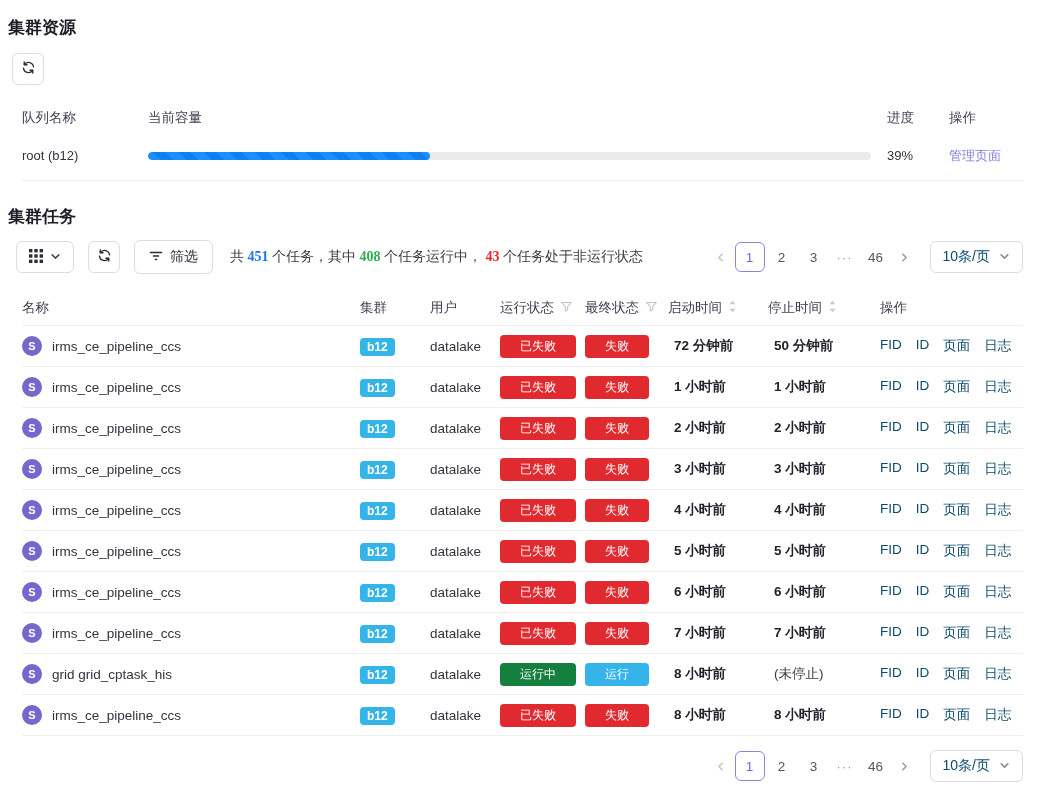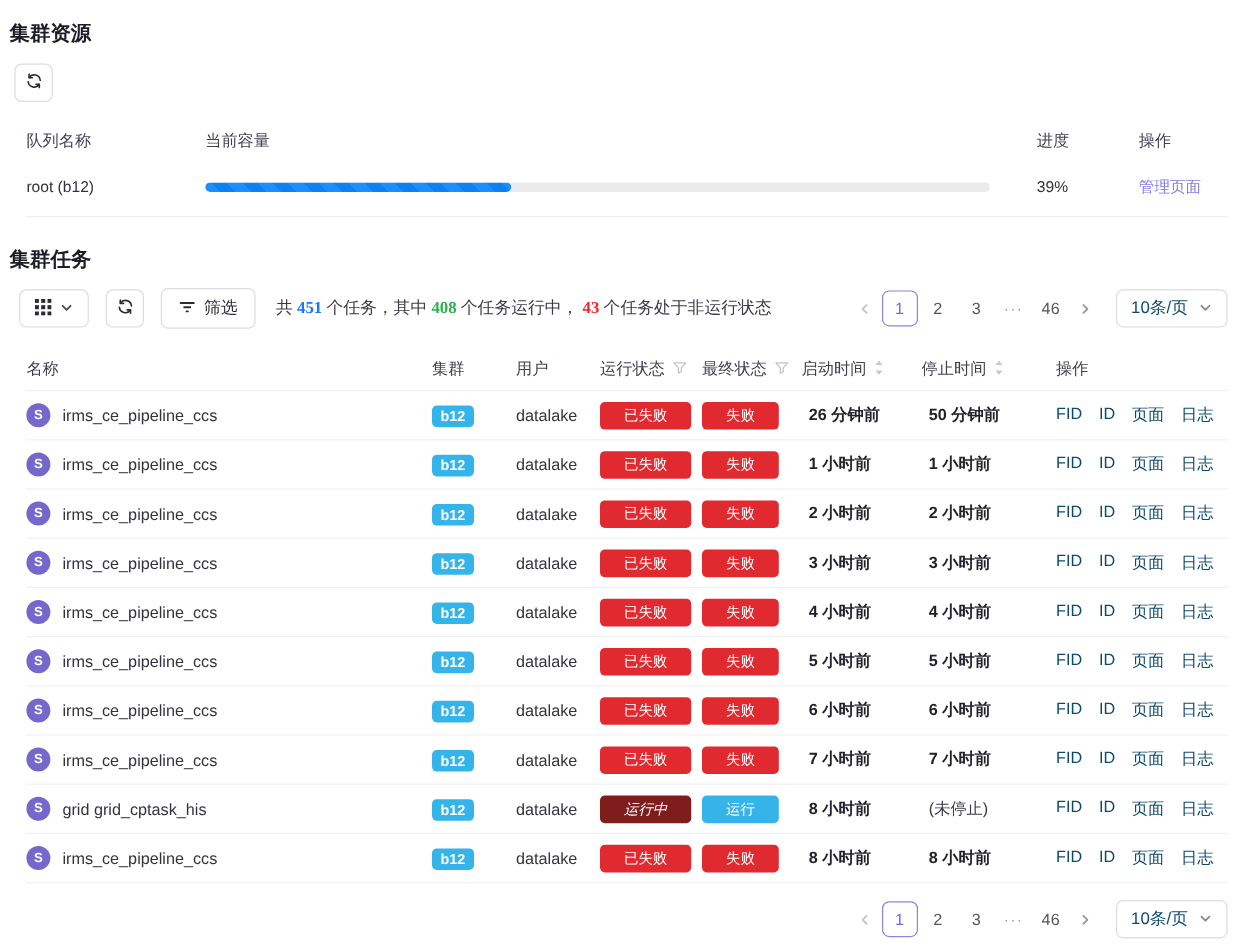--- a/index.html
+++ b/index.html
@@ -16,21 +16,21 @@
   .btn {
     display: inline-flex; align-items: center; justify-content: center;
     height: 32px; border: 1px solid #dcdce2; border-radius: 6px;
     background: #fff; cursor: pointer; gap: 7px;
   }
   .icon-btn { width: 32px; }
   .refresh-top { margin: 14px 0 0 12px; }
 
   
   .res-table { margin-top: 20px; padding: 0 16px 0 22px; }
-  .res-head, .res-row { display: grid; grid-template-columns: 126px 1fr 62px 90px; align-items: center; gap: 23px; }
+  .res-head, .res-row { display: grid; grid-template-columns: 126px 1fr 62px 90px; align-items: center; }
   .res-head { height: 26px; font-size: 13.5px; color: #3f3f52; }
   .res-row  { height: 50px; font-size: 13px; color: #33333f; border-bottom: 1px solid #ececf1; }
   .col-pad { padding-left: 16px; }
   .progress-track { width: 100%; height: 8px; border-radius: 4px; background: #ebebee; overflow: hidden; }
   .progress-fill { height: 100%; border-radius: 4px;
     background: repeating-linear-gradient(45deg, #1b8ffd 0px, #1b8ffd 9px, #0d80f4 9px, #0d80f4 18px); }
   .mgmt-link { color: #807ede; font-size: 13px; cursor: pointer; text-decoration: none; }
 
   
   .toolbar { display: flex; align-items: center; margin: 12px 16px 0 16px; }
@@ -60,21 +60,21 @@
   .th { display: flex; align-items: center; gap: 6px; }
   .trow { height: 41px; border-bottom: 1px solid #f0f0f2; font-size: 13px; }
   .name-cell { display: flex; align-items: center; }
   .avatar { width: 20px; height: 20px; border-radius: 50%; background: #7568cd; color: #fff; font-size: 11px; font-weight: 600;
             display: inline-flex; align-items: center; justify-content: center; margin-right: 10px; flex: none; }
   .nm { color: #33333f; font-size: 13.5px; }
   .tag { background: #35b4ea; color: #fff; font-size: 12px; font-weight: 700; padding: 2px 7px; border-radius: 4px; }
   .user-cell { color: #33333f; font-size: 13.5px; }
   .badge { color: #fff; font-size: 12px; padding: 3px 20px; border-radius: 4px; display: inline-block; }
   .badge.failed { background: #e12a2f; }
-  .badge.running { background: #7f1d1d; font-style: italic; }
+  .badge.running { background: #15803d; }
   .badge.run { background: #35b4ea; }
   .time { color: #3a3a48; padding-left: 6px; font-size: 13.5px; }
   .time.em { font-weight: 700; color: #22222d; }
   .actions-cell { display: flex; gap: 14px; }
   .lnk { color: #0c4a6e; font-size: 13.5px; cursor: pointer; text-decoration: none; }
 
   .bottom-bar { display: flex; justify-content: flex-end; margin: 14px 16px 0 0; }
 </style>
 </head>
 <body>
@@ -241,21 +241,21 @@
     <div id="task-table-body">
         <div class="trow">
           <div class="name-cell">
             <span class="avatar">S</span>
             <span class="nm">irms_ce_pipeline_ccs</span>
           </div>
           <div><span class="tag">b12</span></div>
           <div class="user-cell">datalake</div>
           <div><span class="badge failed">已失败</span></div>
           <div><span class="badge failed">失败</span></div>
-          <div class="time em">26 分钟前</div>
+          <div class="time em">72 分钟前</div>
           <div class="time em">50 分钟前</div>
           <div class="actions-cell">
             <a class="lnk">FID</a>
             <a class="lnk">ID</a>
             <a class="lnk">页面</a>
             <a class="lnk">日志</a>
           </div>
         </div>
         <div class="trow">
           <div class="name-cell">

